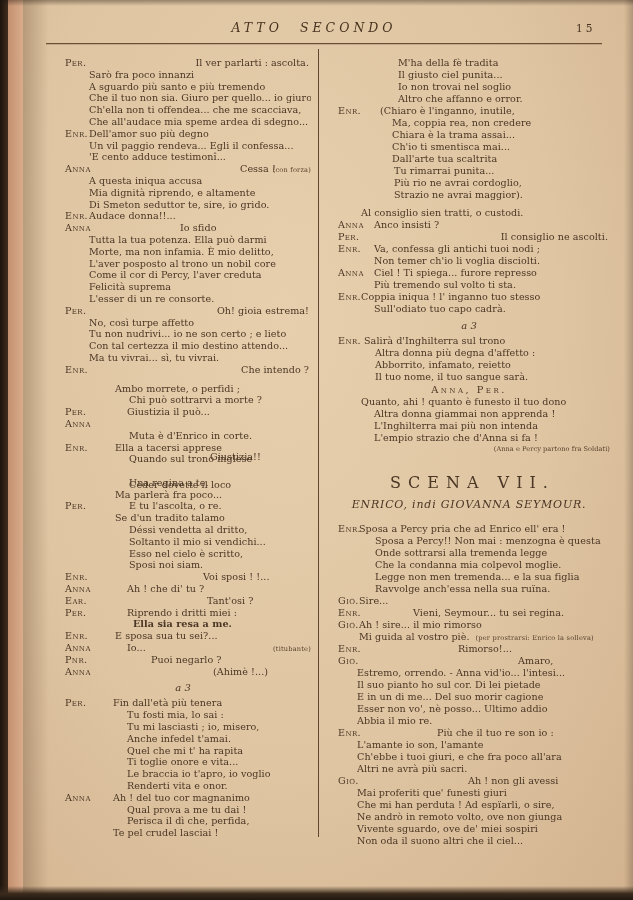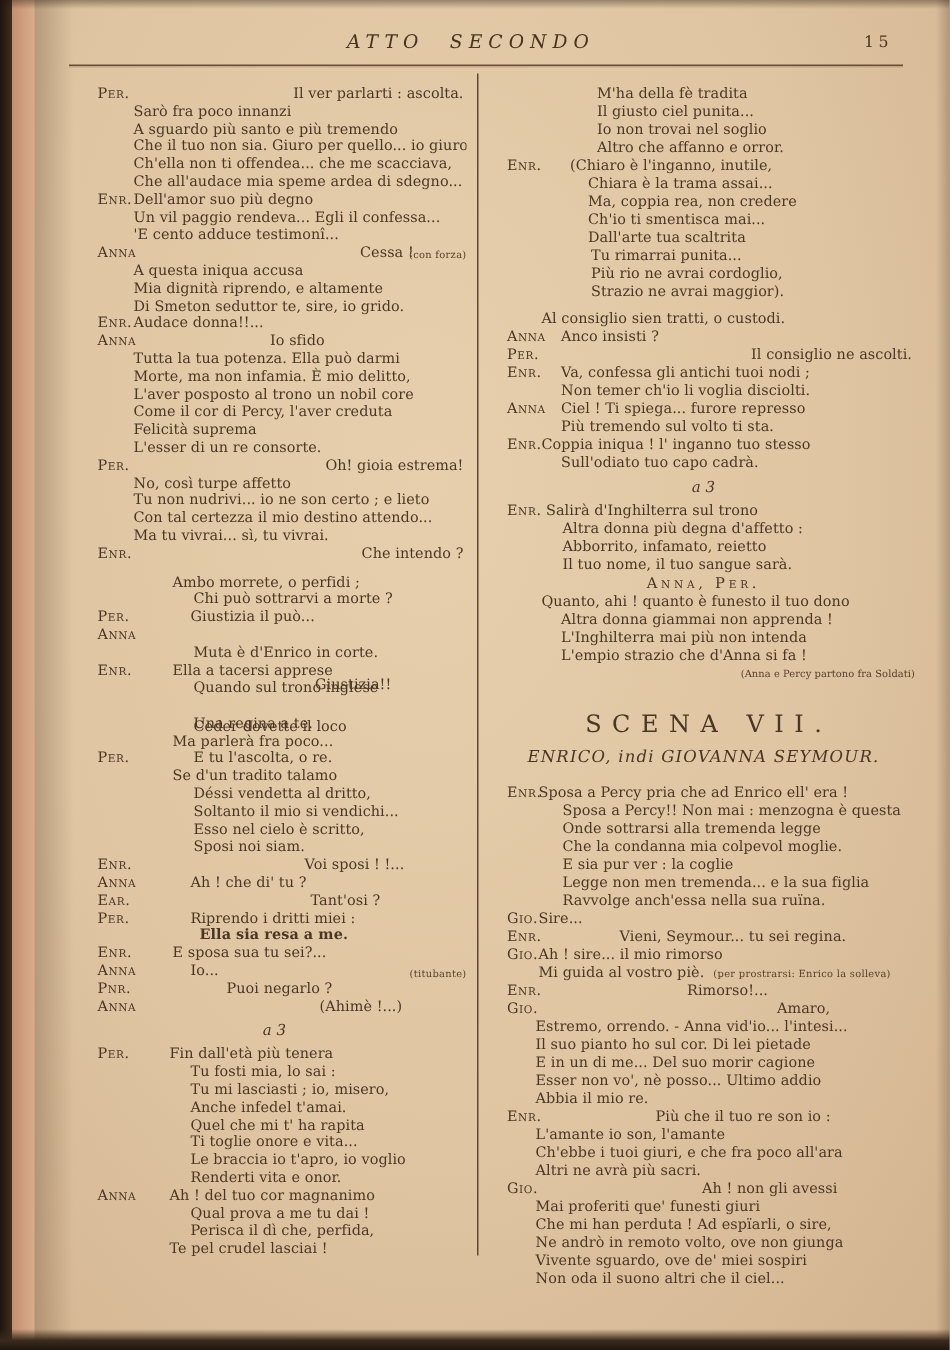--- a/index.html
+++ b/index.html
@@ -118,22 +118,22 @@
       <div class="row verse"><span class="t" style="padding-left: 72px;">Qual prova a me tu dai !</span></div>
       <div class="row verse"><span class="t" style="padding-left: 72px;">Perisca il dì che, perfida,</span></div>
       <div class="row verse"><span class="t" style="padding-left: 58px;">Te pel crudel lasciai !</span></div>
     </div>
   <div id="right-col" class="col">
       <div class="row verse"><span class="t" style="padding-left: 70px;">M'ha della fè tradita</span></div>
       <div class="row verse"><span class="t" style="padding-left: 70px;">Il giusto ciel punita...</span></div>
       <div class="row verse"><span class="t" style="padding-left: 70px;">Io non trovai nel soglio</span></div>
       <div class="row verse"><span class="t" style="padding-left: 70px;">Altro che affanno e orror.</span></div>
       <div class="row verse"><span class="speaker">Enr.</span><span class="t" style="padding-left: 52px;">(Chiaro è l'inganno, inutile,</span></div>
+      <div class="row verse"><span class="t" style="padding-left: 64px;">Ma, coppia rea, non credere</span></div>
       <div class="row verse"><span class="t" style="padding-left: 64px;">Chiara è la trama assai...</span></div>
-      <div class="row verse"><span class="t" style="padding-left: 64px;">Ma, coppia rea, non credere</span></div>
       <div class="row verse"><span class="t" style="padding-left: 64px;">Ch'io ti smentisca mai...</span></div>
       <div class="row verse"><span class="t" style="padding-left: 64px;">Dall'arte tua scaltrita</span></div>
       <div class="row verse"><span class="t" style="padding-left: 66px;">Tu rimarrai punita...</span></div>
       <div class="row verse"><span class="t" style="padding-left: 66px;">Più rio ne avrai cordoglio,</span></div>
       <div class="row verse"><span class="t" style="padding-left: 66px;">Strazio ne avrai maggior).</span></div>
       <div class="row gap" style="height: 6px;"></div>
       <div class="row verse"><span class="t" style="padding-left: 33px;">Al consiglio sien tratti, o custodi.</span></div>
       <div class="row verse"><span class="speaker">Anna</span><span class="t" style="padding-left: 46px;">Anco insisti ?</span></div>
       <div class="row verse r"><span class="speaker">Per.</span><span class="t">Il consiglio ne ascolti.</span></div>
       <div class="row verse"><span class="speaker">Enr.</span><span class="t" style="padding-left: 46px;">Va, confessa gli antichi tuoi nodi ;</span></div>
@@ -154,21 +154,20 @@
       <div class="row verse"><span class="t" style="padding-left: 46px;">L'empio strazio che d'Anna si fa !</span></div>
       <div class="row direction"><span class="t">(Anna e Percy partono fra Soldati)</span></div>
       <div class="row gap" style="height: 8px;"></div>
       <div class="row scene"><span class="t">SCENA VII.</span></div>
       <div class="row cast"><span class="t">ENRICO, indi GIOVANNA SEYMOUR.</span></div>
       <div class="row gap" style="height: 8px;"></div>
       <div class="row verse"><span class="speaker">Enr.</span><span class="t" style="padding-left: 31px;">Sposa a Percy pria che ad Enrico ell' era !</span></div>
       <div class="row verse"><span class="t" style="padding-left: 47px;">Sposa a Percy!! Non mai : menzogna è questa</span></div>
       <div class="row verse"><span class="t" style="padding-left: 47px;">Onde sottrarsi alla tremenda legge</span></div>
       <div class="row verse"><span class="t" style="padding-left: 47px;">Che la condanna mia colpevol moglie.</span></div>
-      <div class="row verse"><span class="t" style="padding-left: 47px;">E sia pur ver : la coglie</span></div>
       <div class="row verse"><span class="t" style="padding-left: 47px;">Legge non men tremenda... e la sua figlia</span></div>
       <div class="row verse"><span class="t" style="padding-left: 47px;">Ravvolge anch'essa nella sua ruïna.</span></div>
       <div class="row verse"><span class="speaker">Gio.</span><span class="t" style="padding-left: 31px;">Sire...</span></div>
       <div class="row verse"><span class="speaker">Enr.</span><span class="t" style="padding-left: 85px;">Vieni, Seymour... tu sei regina.</span></div>
       <div class="row verse"><span class="speaker">Gio.</span><span class="t" style="padding-left: 31px;">Ah ! sire... il mio rimorso</span></div>
       <div class="row verse"><span class="t" style="padding-left: 31px;">Mi guida al vostro piè.</span><span class="note inline">(per prostrarsi: Enrico la solleva)</span></div>
       <div class="row verse"><span class="speaker">Enr.</span><span class="t" style="padding-left: 130px;">Rimorso!...</span></div>
       <div class="row verse"><span class="speaker">Gio.</span><span class="t" style="padding-left: 190px;">Amaro,</span></div>
       <div class="row verse"><span class="t" style="padding-left: 29px;">Estremo, orrendo. - Anna vid'io... l'intesi...</span></div>
       <div class="row verse"><span class="t" style="padding-left: 29px;">Il suo pianto ho sul cor. Di lei pietade</span></div>

